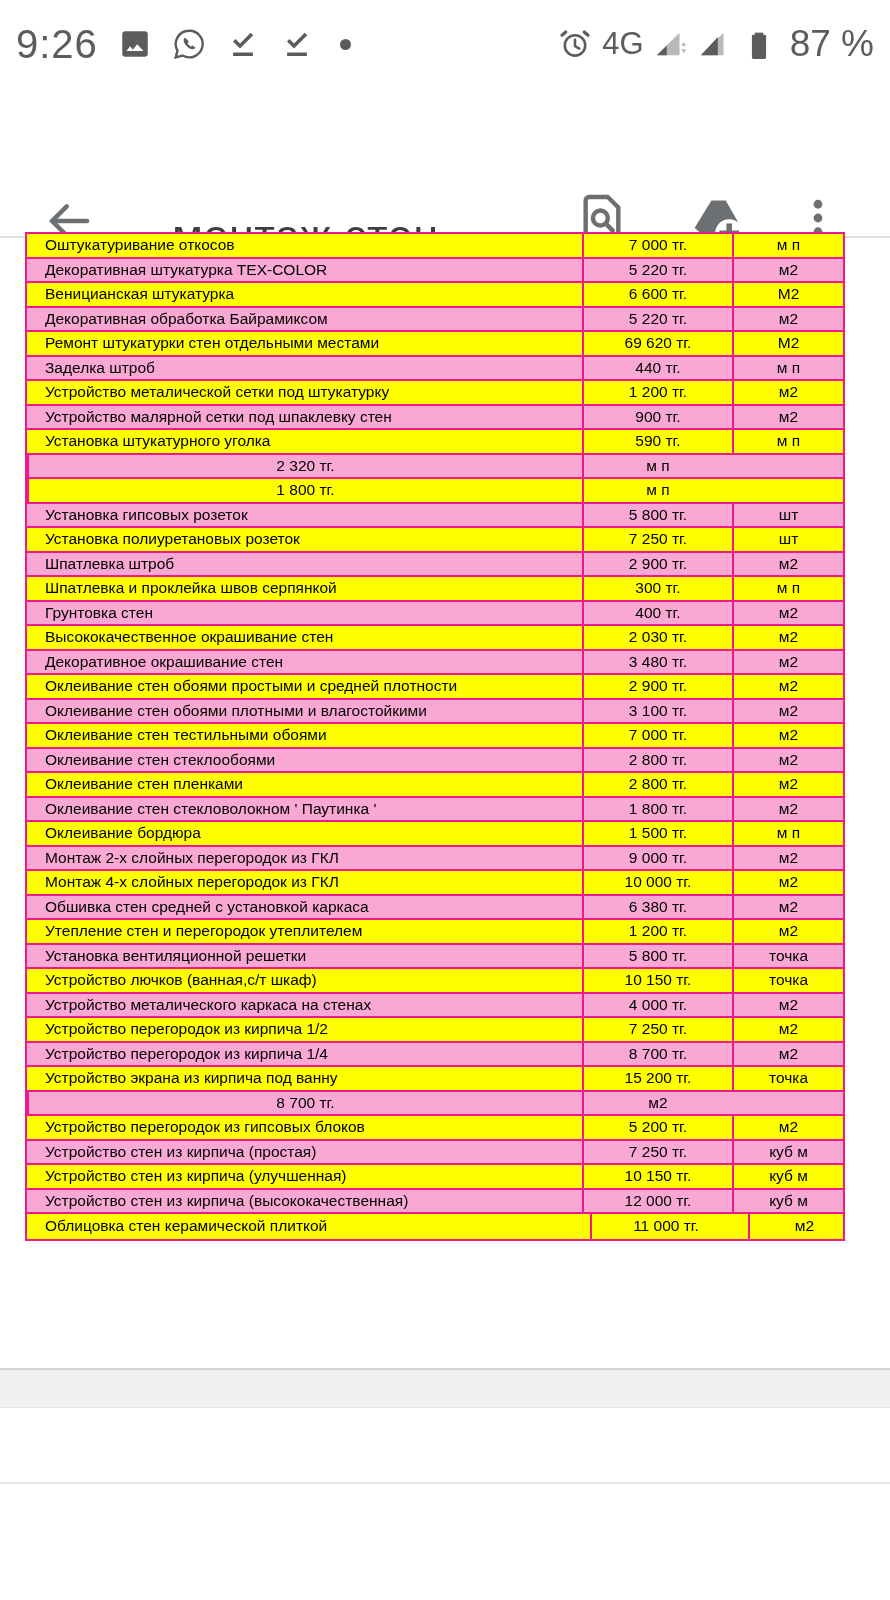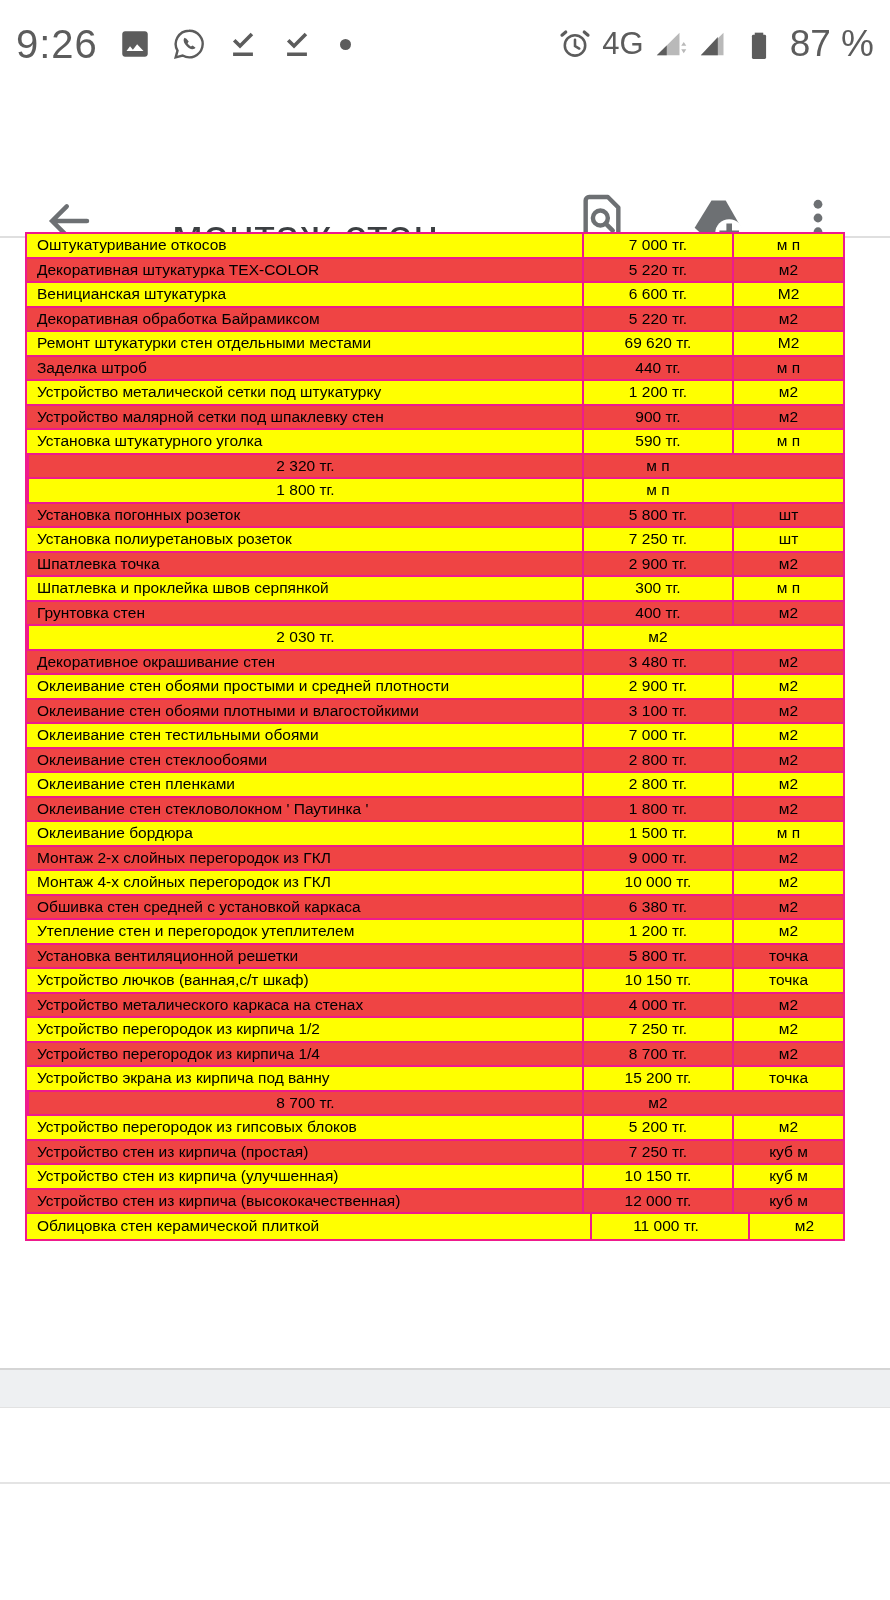--- a/index.html
+++ b/index.html
@@ -29,25 +29,25 @@
   .ic-drive { left:690px; top:106px; }
   .ic-more { left:796px; top:102px; width:44px; }
 
   
   .page-edge { position:absolute; left:0; top:236px; width:890px; height:2px; background:#dfdfdf; }
 
   
   .price-table { position:absolute; left:25px; top:232px; width:820px;
     border:2px solid #ee1a8d; background:#fff; z-index:2; }
   .tr { display:grid; grid-template-columns:555px 150px 111px; height:24.5px;
-    border-bottom:2px solid #ee1a8d; background:#ef4444; }
+    border-bottom:2px solid #ee1a8d; background:#f9a8d4; }
   .tr:last-child { border-bottom:none;gap:8px; }
   .tr.hl { background:#ffff00; }
   .td { font-size:15.5px; color:#000; display:flex; align-items:center; overflow:hidden; white-space:nowrap; }
-  .td-name { padding-left:10px; }
+  .td-name { padding-left:18px; }
   .td-price, .td-unit { justify-content:center; border-left:2px solid #ee1a8d; }
 
   
   .gray-band { position:absolute; left:0; top:1368px; width:890px; height:40px;
     background:#eef0f2; border-top:2px solid #d5d5d5; border-bottom:1px solid #e2e2e2; }
   .thin-line { position:absolute; left:0; top:1482px; width:890px; height:2px; background:#e4e4e4; }
   .nav-bar { position:absolute; left:0; top:1484px; width:890px; height:116px; background:#fff; }
 </style>
 </head>
 <body>
@@ -192,45 +192,46 @@
       </div>
       <div class="tr">
         <div class="td td-price">2 320 тг.</div>
         <div class="td td-unit">м п</div>
       </div>
       <div class="tr hl">
         <div class="td td-price">1 800 тг.</div>
         <div class="td td-unit">м п</div>
       </div>
       <div class="tr">
-        <div class="td td-name">Установка погонных розеток</div>
+        <div class="td td-name">Установка гипсовых розеток</div>
         <div class="td td-price">5 800 тг.</div>
         <div class="td td-unit">шт</div>
       </div>
       <div class="tr hl">
         <div class="td td-name">Установка полиуретановых розеток</div>
         <div class="td td-price">7 250 тг.</div>
         <div class="td td-unit">шт</div>
       </div>
       <div class="tr">
-        <div class="td td-name">Шпатлевка точка</div>
+        <div class="td td-name">Шпатлевка штроб</div>
         <div class="td td-price">2 900 тг.</div>
         <div class="td td-unit">м2</div>
       </div>
       <div class="tr hl">
         <div class="td td-name">Шпатлевка и проклейка швов серпянкой</div>
         <div class="td td-price">300 тг.</div>
         <div class="td td-unit">м п</div>
       </div>
       <div class="tr">
         <div class="td td-name">Грунтовка стен</div>
         <div class="td td-price">400 тг.</div>
         <div class="td td-unit">м2</div>
       </div>
       <div class="tr hl">
+        <div class="td td-name">Высококачественное окрашивание стен</div>
         <div class="td td-price">2 030 тг.</div>
         <div class="td td-unit">м2</div>
       </div>
       <div class="tr">
         <div class="td td-name">Декоративное окрашивание стен</div>
         <div class="td td-price">3 480 тг.</div>
         <div class="td td-unit">м2</div>
       </div>
       <div class="tr hl">
         <div class="td td-name">Оклеивание стен обоями простыми и средней плотности</div>

